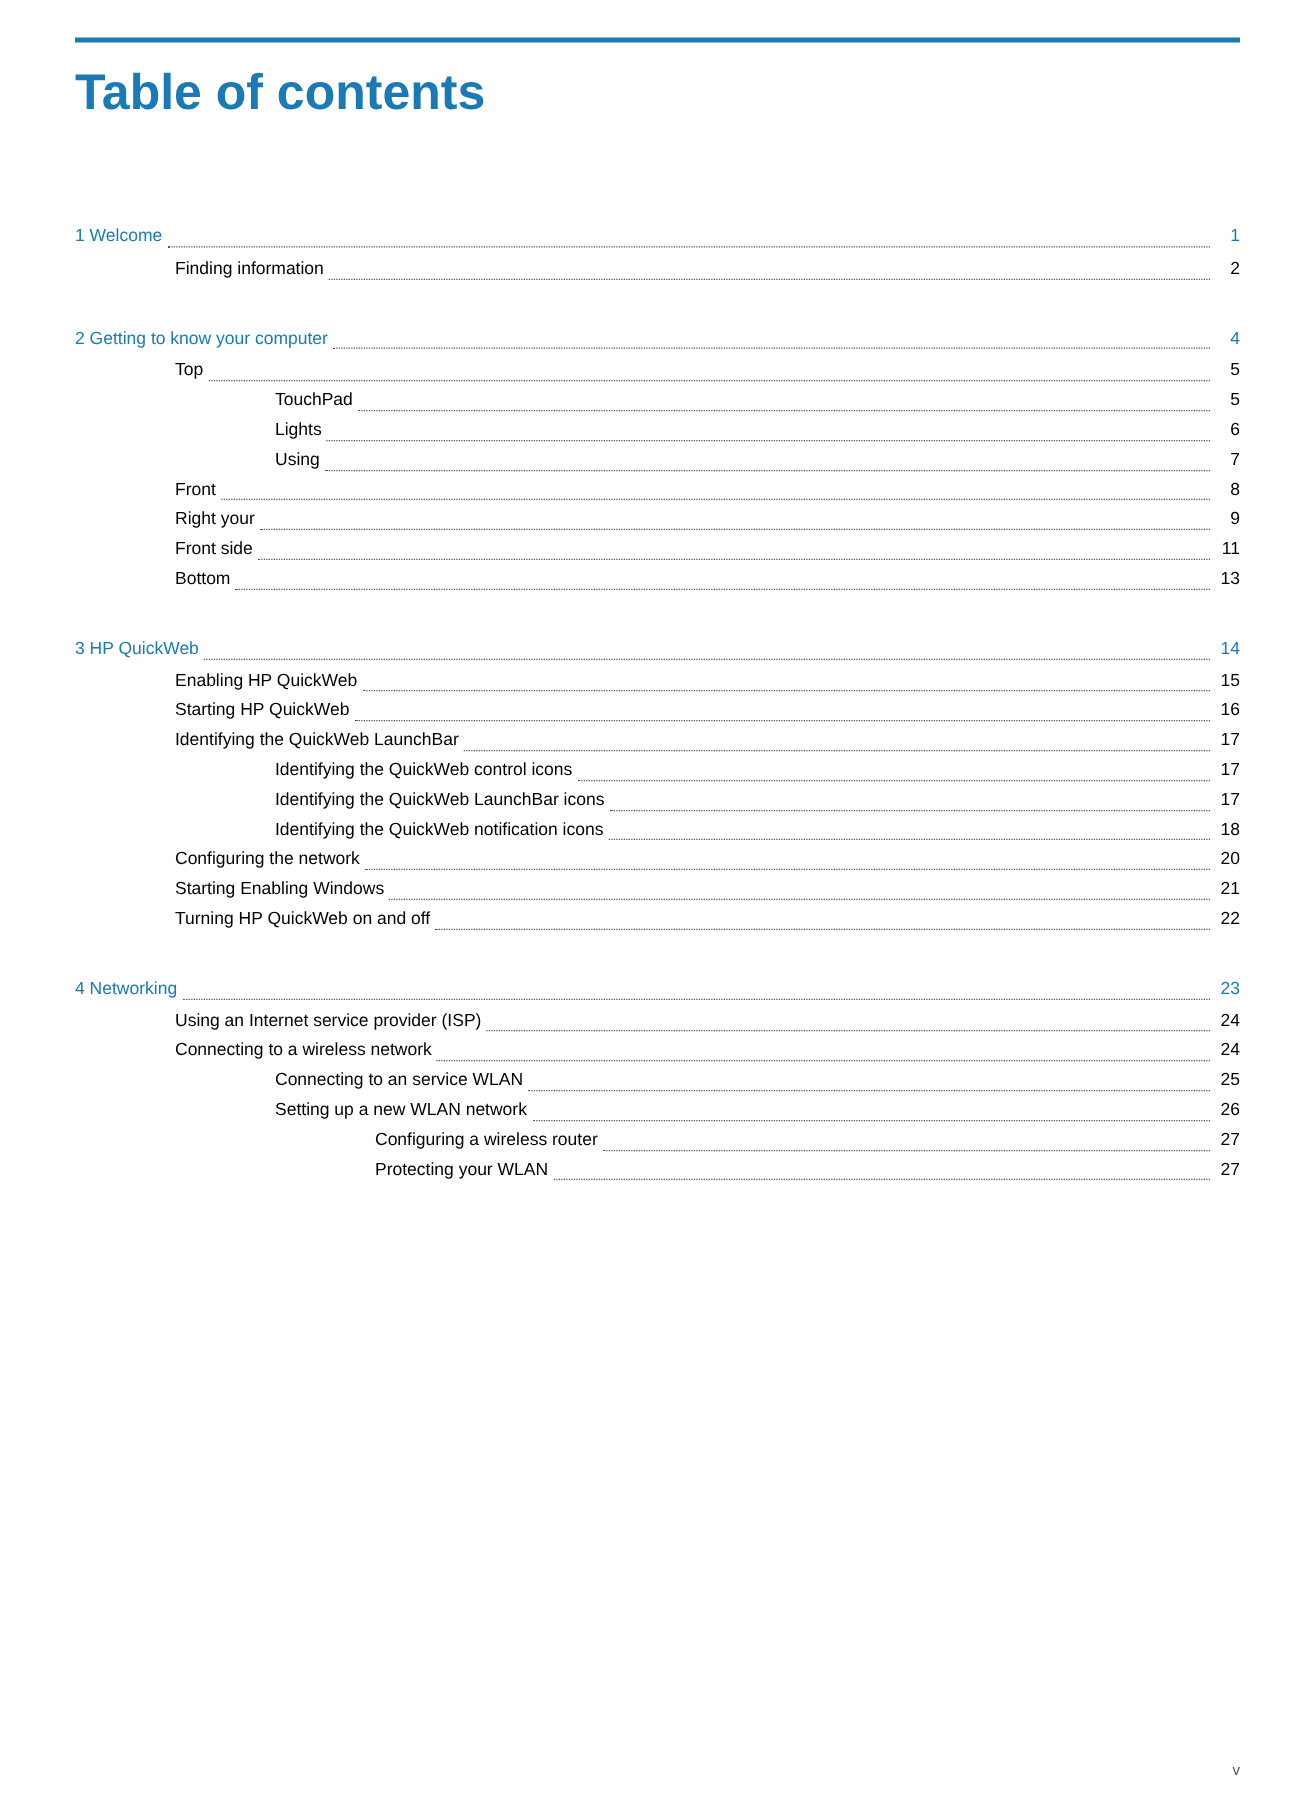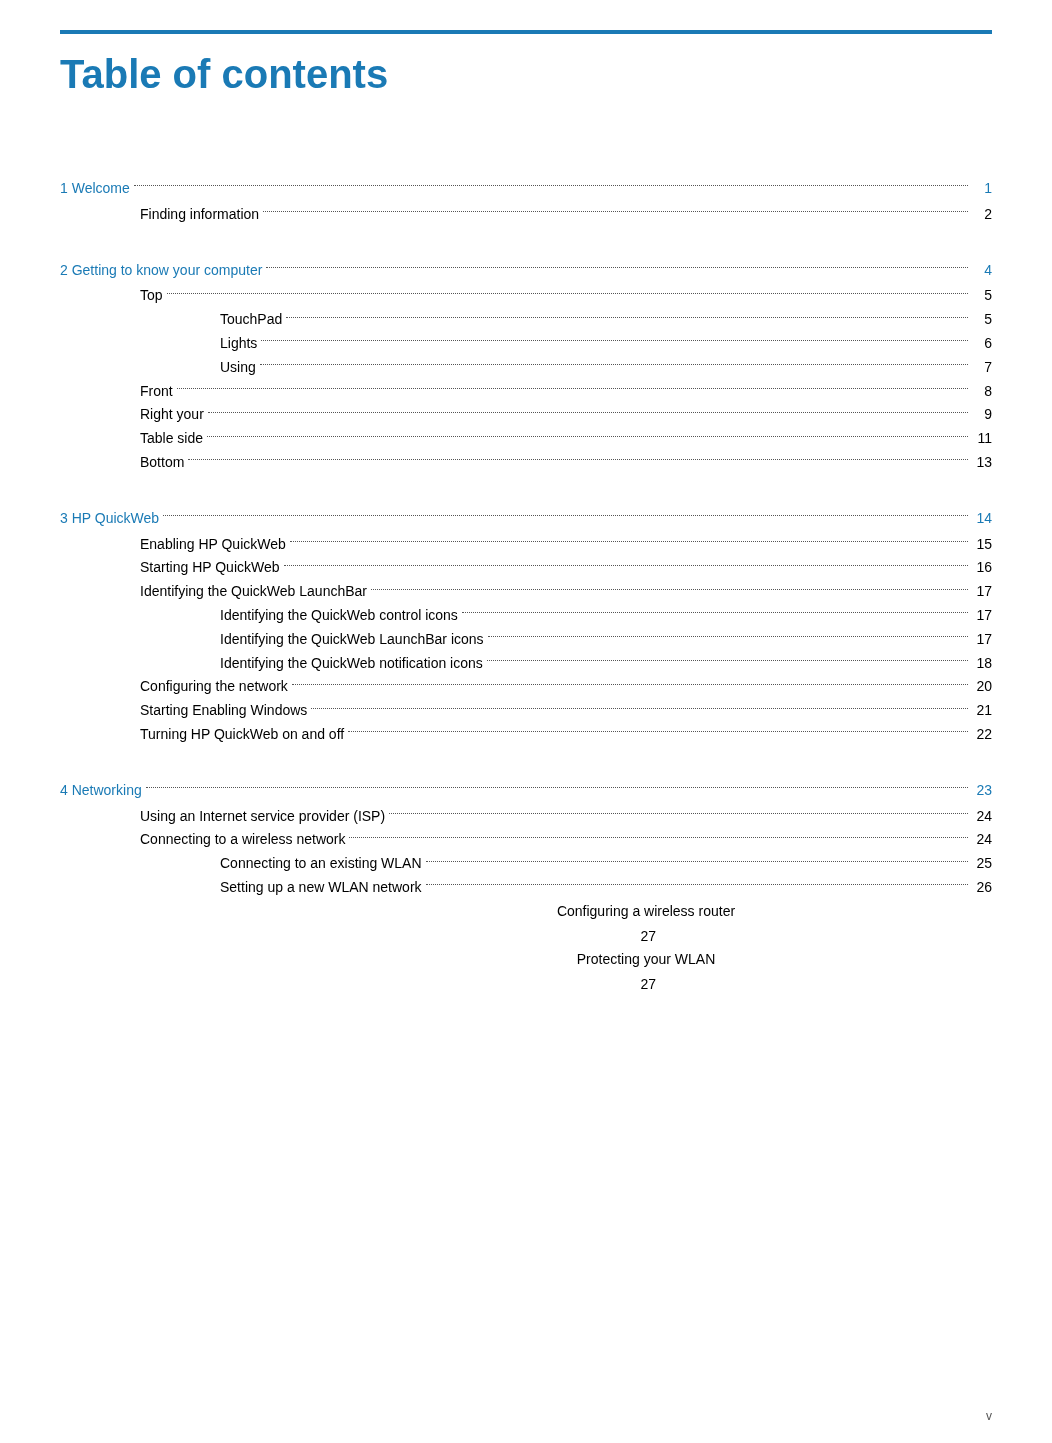--- a/index.html
+++ b/index.html
@@ -31,21 +31,21 @@
       color: #1a7ab5;
       margin-bottom: 80px;
     }
 
     .toc-container {
       width: 100%;
     }
 
     .toc-entry {
       display: flex;
-      align-items: center;
+      align-items: flex-end;
       margin-bottom: 0px;
       line-height: 1.7;
     }
 
     .toc-entry.section-header {
       margin-top: 18px;
       margin-bottom: 2px;
     }
 
     .toc-label {
@@ -80,21 +80,20 @@
     .indent1 {
       padding-left: 80px;
     }
 
     .indent2 {
       padding-left: 160px;
     }
 
     .indent3 {
       padding-left: 240px;
-      flex-direction: column;
     }
 
     .section-gap {
       height: 14px;
     }
 
     .page-num-bottom {
       position: fixed;
       bottom: 20px;
       right: 60px;
@@ -150,21 +149,21 @@
       <span class="toc-label">Front</span>
       <span class="toc-dots"></span>
       <span class="toc-page">8</span>
     </div>
     <div class="toc-entry indent1">
       <span class="toc-label">Right your</span>
       <span class="toc-dots"></span>
       <span class="toc-page">9</span>
     </div>
     <div class="toc-entry indent1">
-      <span class="toc-label">Table side</span>
+      <span class="toc-label">Front side</span>
       <span class="toc-dots"></span>
       <span class="toc-page">11</span>
     </div>
     <div class="toc-entry indent1">
       <span class="toc-label">Bottom</span>
       <span class="toc-dots"></span>
       <span class="toc-page">13</span>
     </div>
     <div class="section-gap"></div>
     <div class="toc-entry section-header">
@@ -227,21 +226,21 @@
       <span class="toc-label">Using an Internet service provider (ISP)</span>
       <span class="toc-dots"></span>
       <span class="toc-page">24</span>
     </div>
     <div class="toc-entry indent1">
       <span class="toc-label">Connecting to a wireless network</span>
       <span class="toc-dots"></span>
       <span class="toc-page">24</span>
     </div>
     <div class="toc-entry indent2">
-      <span class="toc-label">Connecting to an existing WLAN</span>
+      <span class="toc-label">Connecting to an service WLAN</span>
       <span class="toc-dots"></span>
       <span class="toc-page">25</span>
     </div>
     <div class="toc-entry indent2">
       <span class="toc-label">Setting up a new WLAN network</span>
       <span class="toc-dots"></span>
       <span class="toc-page">26</span>
     </div>
     <div class="toc-entry indent3">
       <span class="toc-label">Configuring a wireless router</span>

